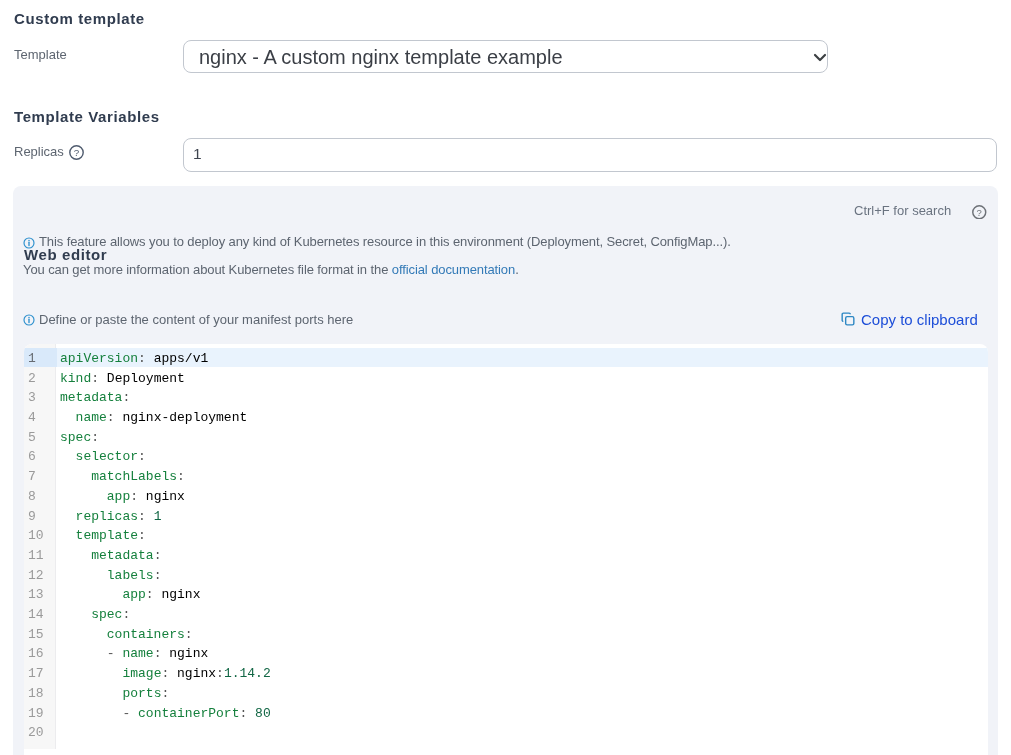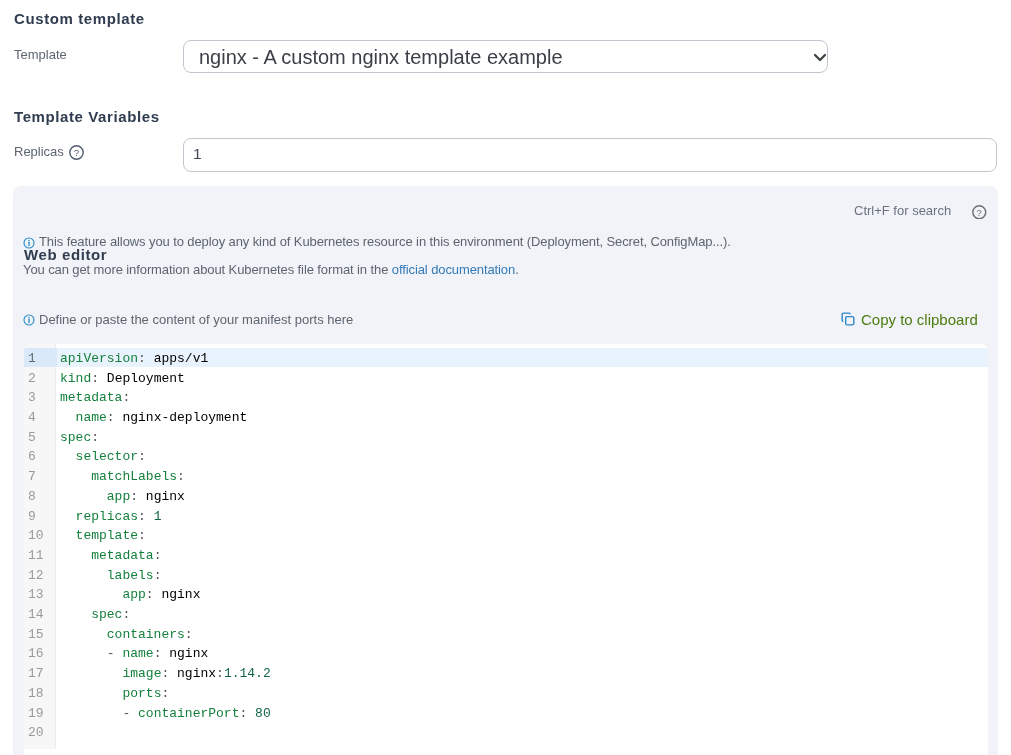--- a/index.html
+++ b/index.html
@@ -54,21 +54,21 @@
   <circle cx="12" cy="12" r="10" fill="none" stroke="#2b8fcd" stroke-width="2.3"></circle>
   <line x1="12" y1="17" x2="12" y2="10.5" stroke="#2b8fcd" stroke-width="2.7" stroke-linecap="round"></line>
   <circle cx="12" cy="6.8" r="1.5" fill="#2b8fcd"></circle>
 </svg>
 <div class="abs lbl" style="left:39px; top:312px;">Define or paste the content of your manifest ports here</div>
 
 <svg class="abs" style="left:841px; top:312px;" width="14" height="14" viewBox="0 0 24 24">
   <rect x="8" y="8" width="14" height="14" rx="2.5" fill="none" stroke="#2d87c3" stroke-width="2.4"></rect>
   <path d="M4 16 c-1.1 0 -2 -0.9 -2 -2 V4 c0 -1.1 0.9 -2 2 -2 h10 c1.1 0 2 0.9 2 2" fill="none" stroke="#2d87c3" stroke-width="2.4"></path>
 </svg>
-<div class="abs" style="left:861px; top:310.5px; font-size:15px; color:#4d7c0f;">Copy to clipboard</div>
+<div class="abs" style="left:861px; top:310.5px; font-size:15px; color:#1d4ed8;">Copy to clipboard</div>
 
 <div class="abs" style="left:24px; top:344px; width:964px; height:411px; background:#fff; border-radius:8px 8px 0 0; overflow:hidden;">
 
   <div class="abs" style="left:0; top:0; width:32px; height:405px; background:#f7f7f7; border-right:1px solid #ececee;"></div>
 
   <div class="abs" style="left:0; top:3.5px; width:33px; height:19.8px; background:#d9e9fa;"></div>
   <div class="abs" style="left:33px; top:3.5px; width:931px; height:19.8px; background:#e9f3fd;"></div>
 
   <div class="abs" id="gutternums" style="left:4px; top:4.9px; font-family:'Liberation Mono',monospace; font-size:13px; line-height:19.7px; color:#9a9a9a; white-space:pre;"><span style="color:#666b72">1</span>
 2

